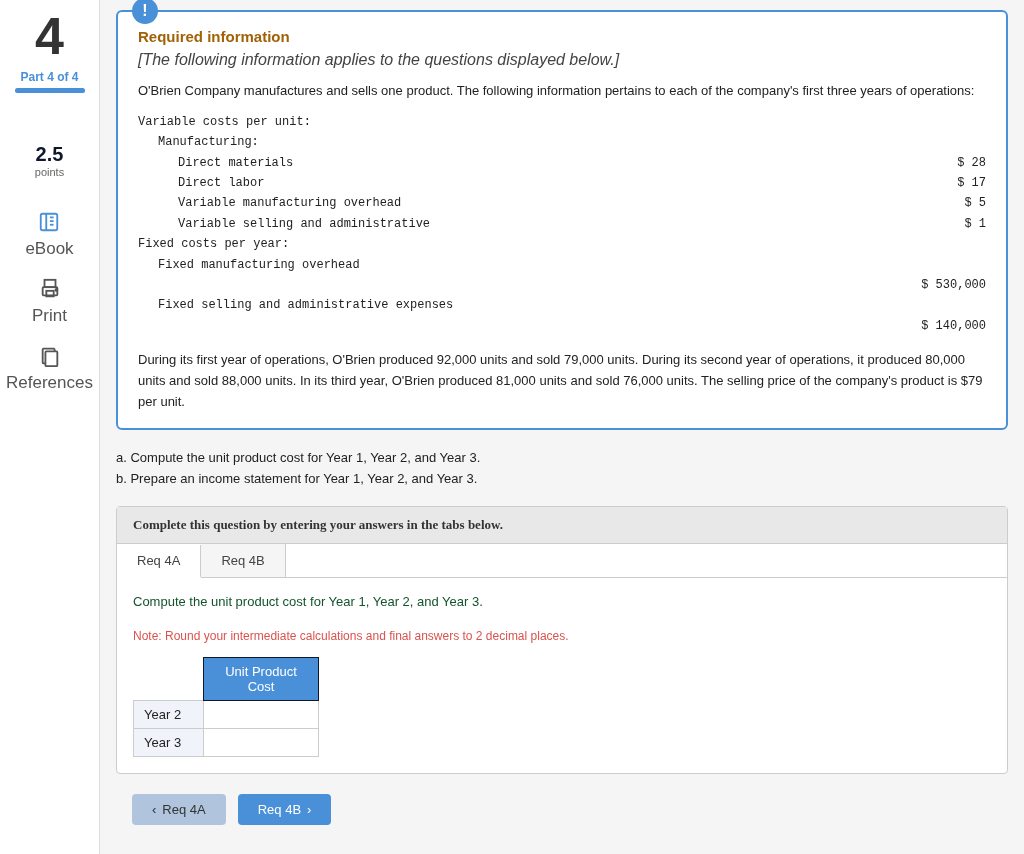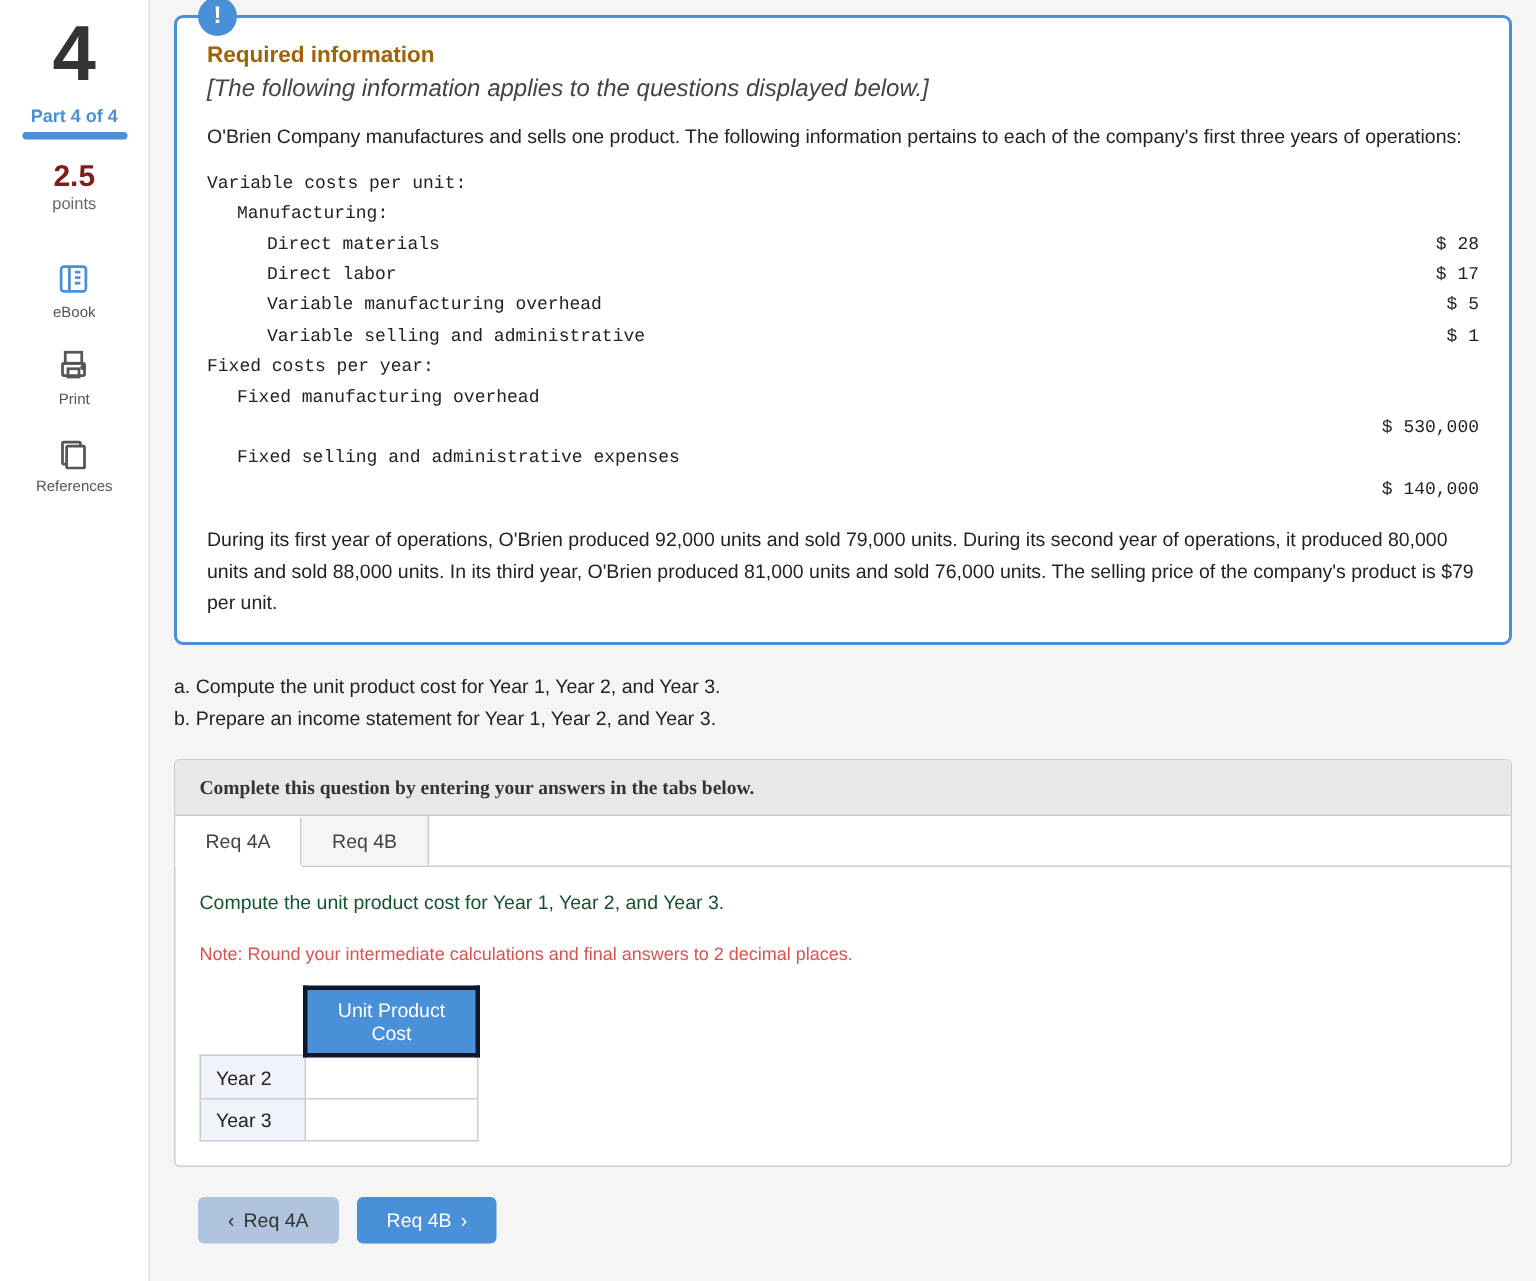--- a/index.html
+++ b/index.html
@@ -46,21 +46,22 @@
     }
     .progress-bar-fill {
       height: 5px;
       background: #4a90d9;
       border-radius: 3px;
       width: 100%;
     }
     .points-value {
       font-size: 20px;
       font-weight: bold;
-      color: #7f1d1d;
+      color: #0f172a;
+      margin-top: 36px;
     }
     .points-label {
       font-size: 11px;
       color: #666;
       margin-bottom: 20px;
     }
     .sidebar-nav {
       display: flex;
       flex-direction: column;
       align-items: center;
@@ -79,21 +80,21 @@
       height: 28px;
       display: flex;
       align-items: center;
       justify-content: center;
     }
     .sidebar-icon svg {
       width: 22px;
       height: 22px;
     }
     .sidebar-label {
-      font-size: 10px;
+      font-size: 17px;
       margin-top: 3px;
     }
 
     
     .main-content {
       flex: 1;
       padding: 10px 16px 20px 16px;
       overflow-y: auto;
     }
 
@@ -220,21 +221,21 @@
     
     .answer-table {
       border-collapse: collapse;
       font-size: 13px;
     }
     .answer-table th {
       background: #4a90d9;
       color: #fff;
       padding: 6px 20px;
       text-align: center;
-      border: 3px solid #0f172a;
+      border: 1px solid #0f172a;
       font-weight: normal;
       width: 105px;
     }
     .answer-table td.row-label {
       padding: 4px 10px;
       background: #f0f4fa;
       border: 1px solid #ccc;
       min-width: 70px;
     }
     .answer-table td.input-cell {

